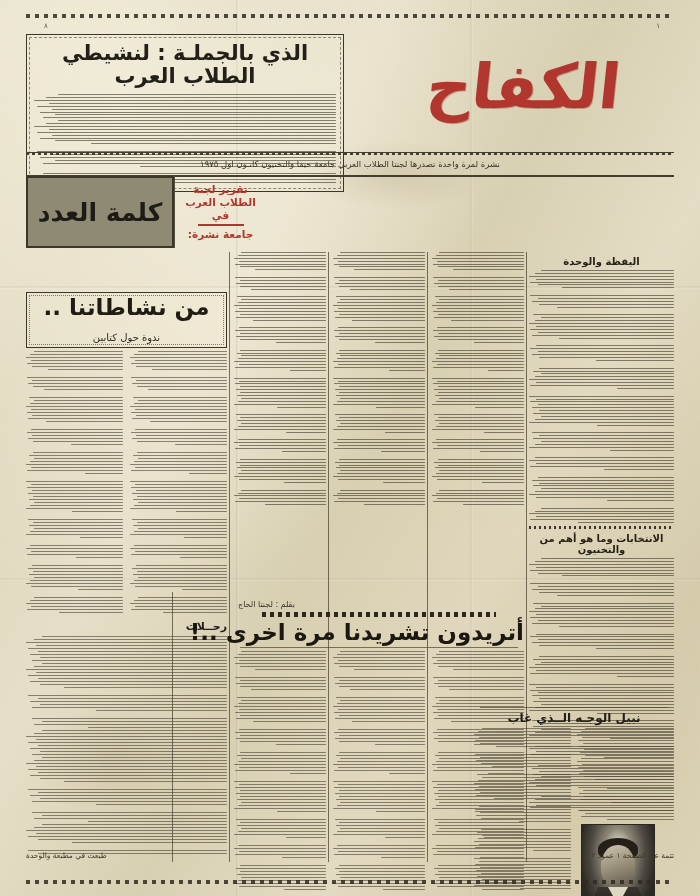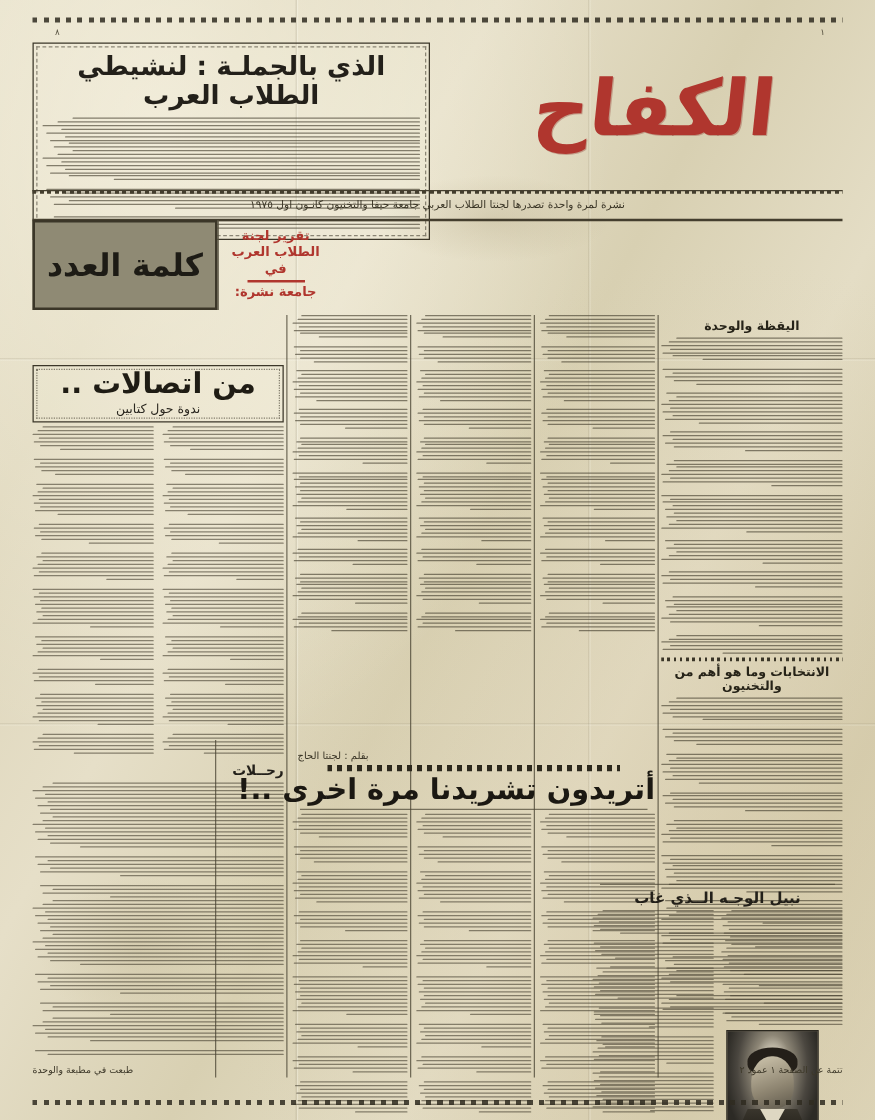--- a/index.html
+++ b/index.html
@@ -122,21 +122,21 @@
   
   .activities-head{
     border:1px solid #3b3628;padding:3px 4px 4px;box-sizing:border-box;
     background:rgba(255,252,235,.10);position:relative;
   }
   .activities-head:before{
     content:"";position:absolute;left:2px;top:2px;right:2px;bottom:2px;
     border:1px dotted rgba(59,54,40,.6);
   }
   .activities-title{font-size:23px;font-weight:bold;color:#1f1c14;text-align:center;line-height:1;letter-spacing:-1px;}
-  .activities-sub{font-size:10px;color:#2b2820;text-align:center;margin-top:3px;}
+  .activities-sub{font-size:10px;color:#2b2820;text-align:center;margin-top:13px;}
 
   .subhead{
     font-size:11px;font-weight:bold;color:#23201a;text-align:right;
     margin:5px 0 3px;letter-spacing:.2px;
   }
   .subhead.wide{letter-spacing:2px;}
 
   
   .feature-head{text-align:center;}
   .feature-byline{font-size:8px;color:#3a3526;text-align:left;padding-left:4px;}
@@ -702,21 +702,21 @@
             <i style="width:96%"></i>
             <i style="width:100%"></i>
             <i style="width:95%"></i>
             <i style="width:99%"></i>
             <i style="width:66%"></i>
           </div>
       </div>
 
       <div class="colbox" style="right:447px;top:40px;width:201px;">
         <div class="activities-head">
-          <div class="activities-title">من اتصالات ..</div>
+          <div class="activities-title">من نشاطاتنا ..</div>
           <div class="activities-sub">ندوة حول كتابين</div>
         </div>
         <div style="display:flex;flex-direction:row-reverse;gap:7px;margin-top:3px;">
           <div style="flex:1;">
             <div class="lines tiny">
                 <i style="width:92%"></i>
                 <i style="width:96%"></i>
                 <i style="width:100%"></i>
                 <i style="width:95%"></i>
                 <i style="width:99%"></i>

